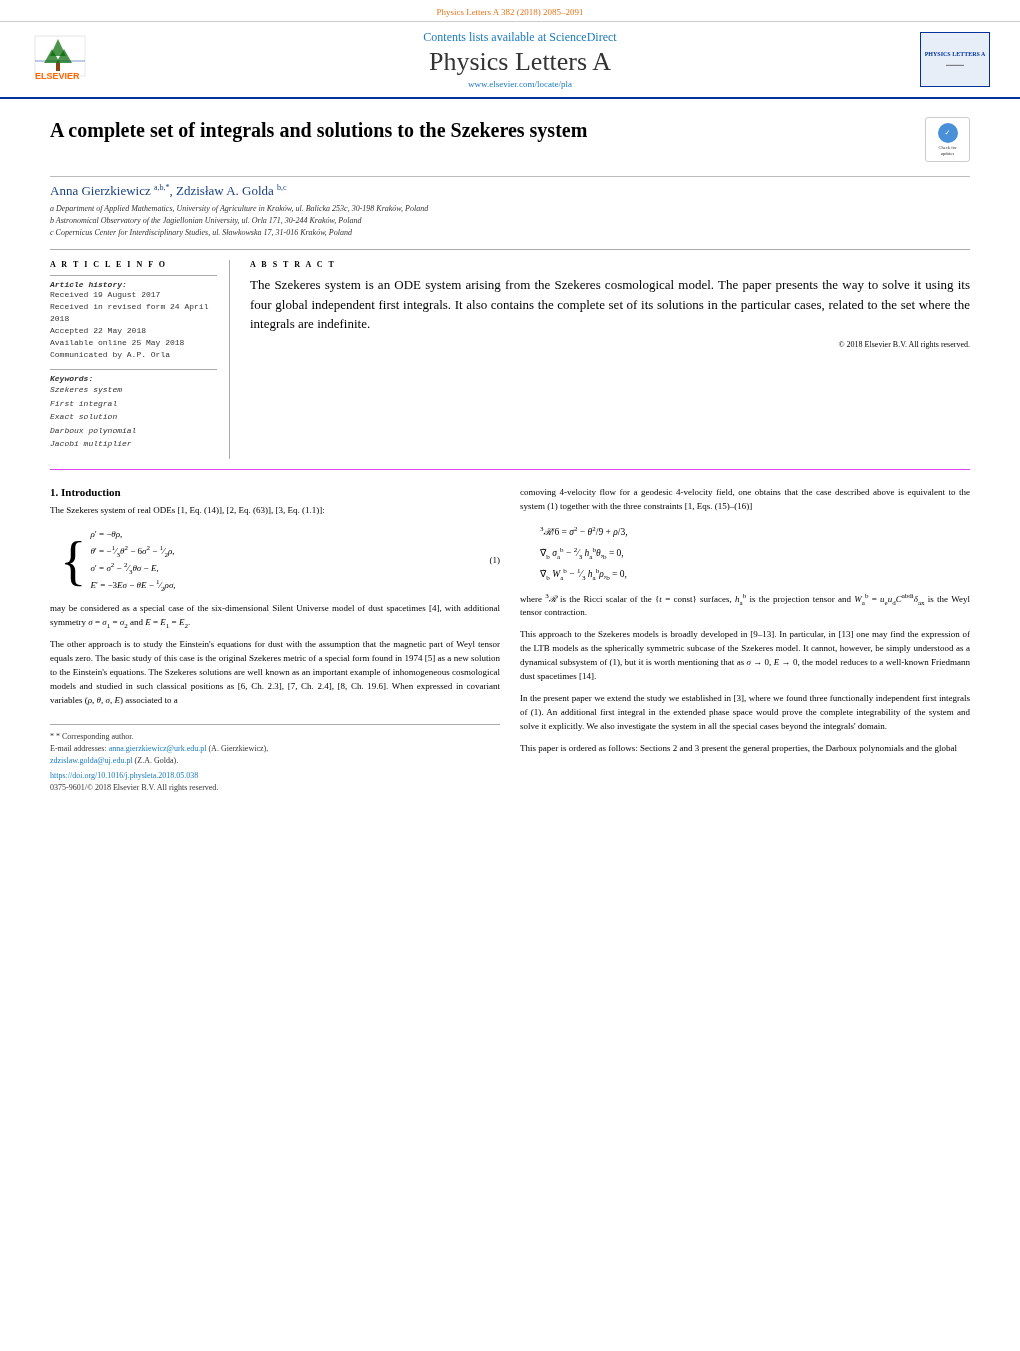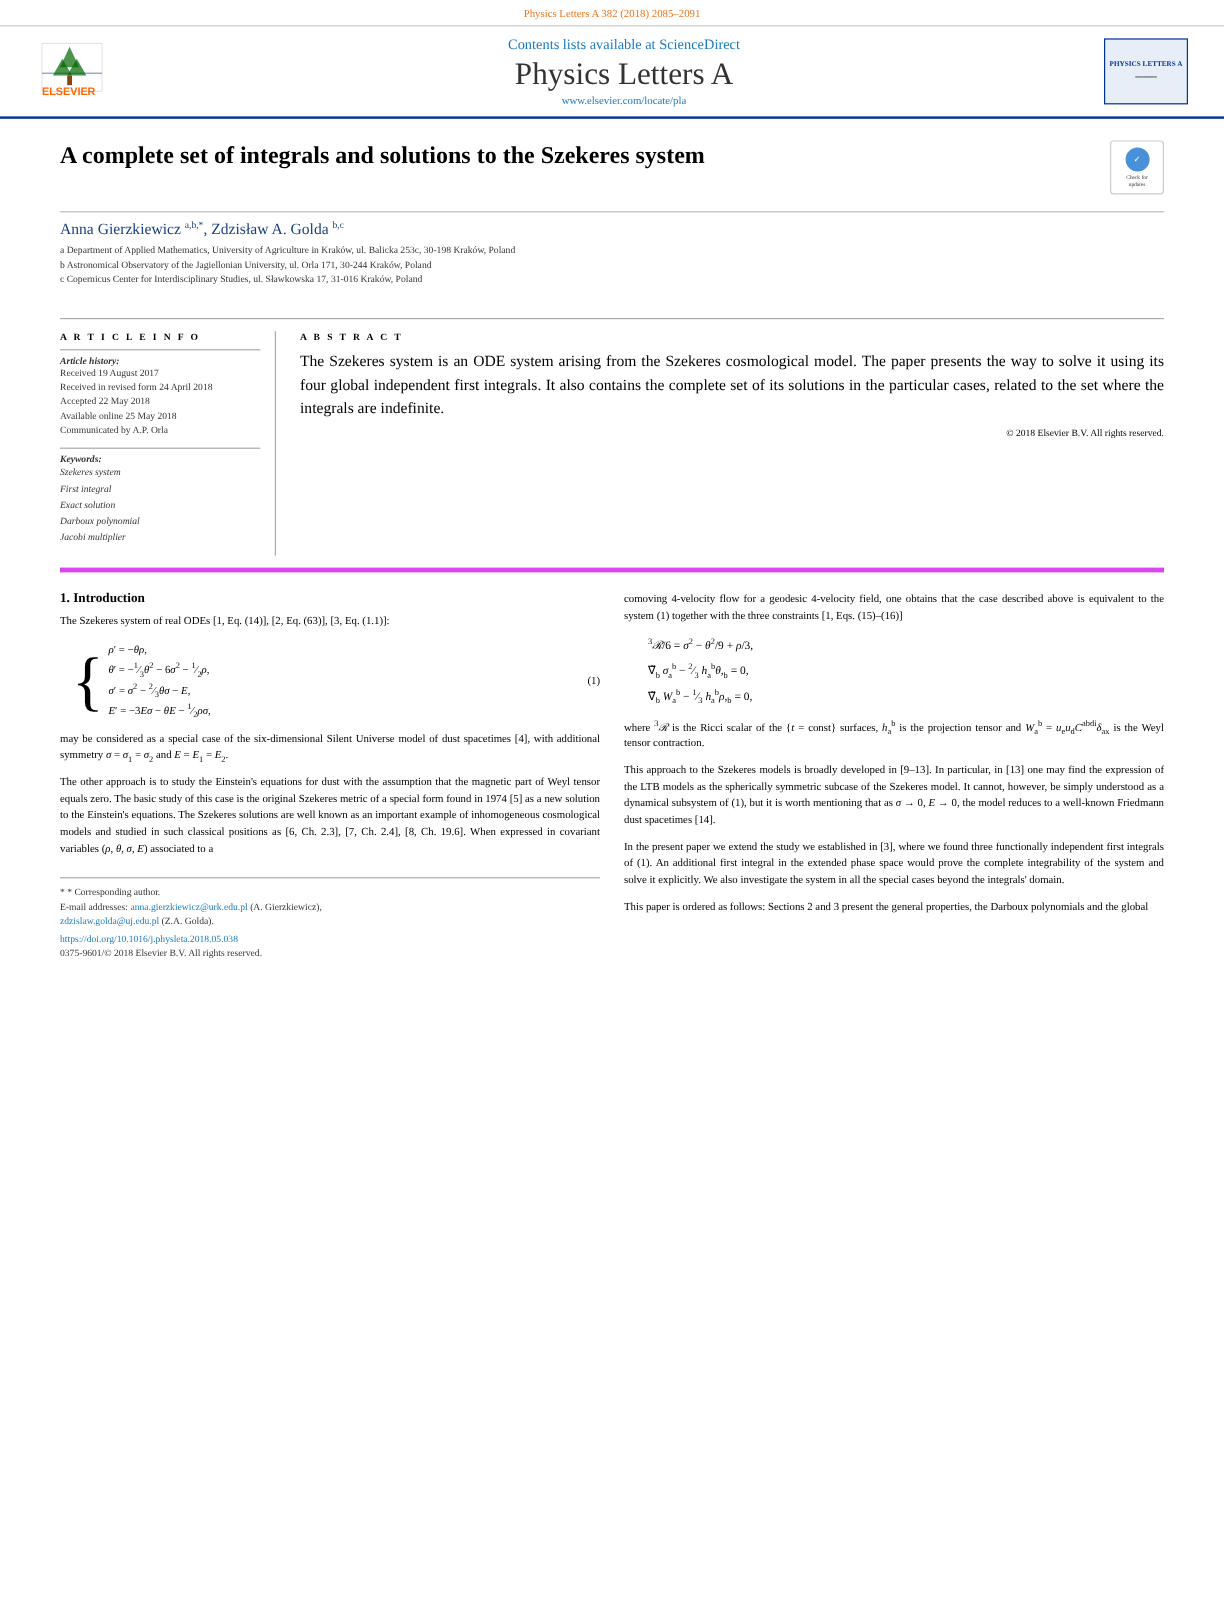--- a/index.html
+++ b/index.html
@@ -91,30 +91,31 @@
       font-size: 13px;
       margin-bottom: 4px;
       color: #1a4080;
     }
     .authors sup {
       font-size: 8px;
     }
     
     .affiliations {
       font-size: 8px;
-      margin-bottom: 26px;
+      font-style: italic;
+      margin-bottom: 10px;
       color: #333;
       line-height: 1.5;
     }
     
     .two-col {
       display: flex;
       gap: 20px;
       border-top: 1px solid #aaa;
-      border-bottom: 4px solid #d946ef;
+      border-bottom: 1px solid #d946ef;
       padding: 10px 0;
       margin-bottom: 16px;
     }
     .article-info {
       width: 180px;
       flex-shrink: 0;
       border-right: 1px solid #aaa;
       padding-right: 12px;
     }
     .abstract-col {
@@ -122,20 +123,21 @@
     }
     .section-label {
       font-size: 8px;
       letter-spacing: 2px;
       font-weight: bold;
       color: #000;
       margin-bottom: 6px;
     }
     .info-group {
       margin-bottom: 8px;
+      font-family: Liberation Mono, monospace;
     }
     .info-label {
       font-size: 8px;
       font-style: italic;
       font-weight: bold;
       color: #333;
     }
     .info-line {
       font-size: 8px;
       color: #333;

